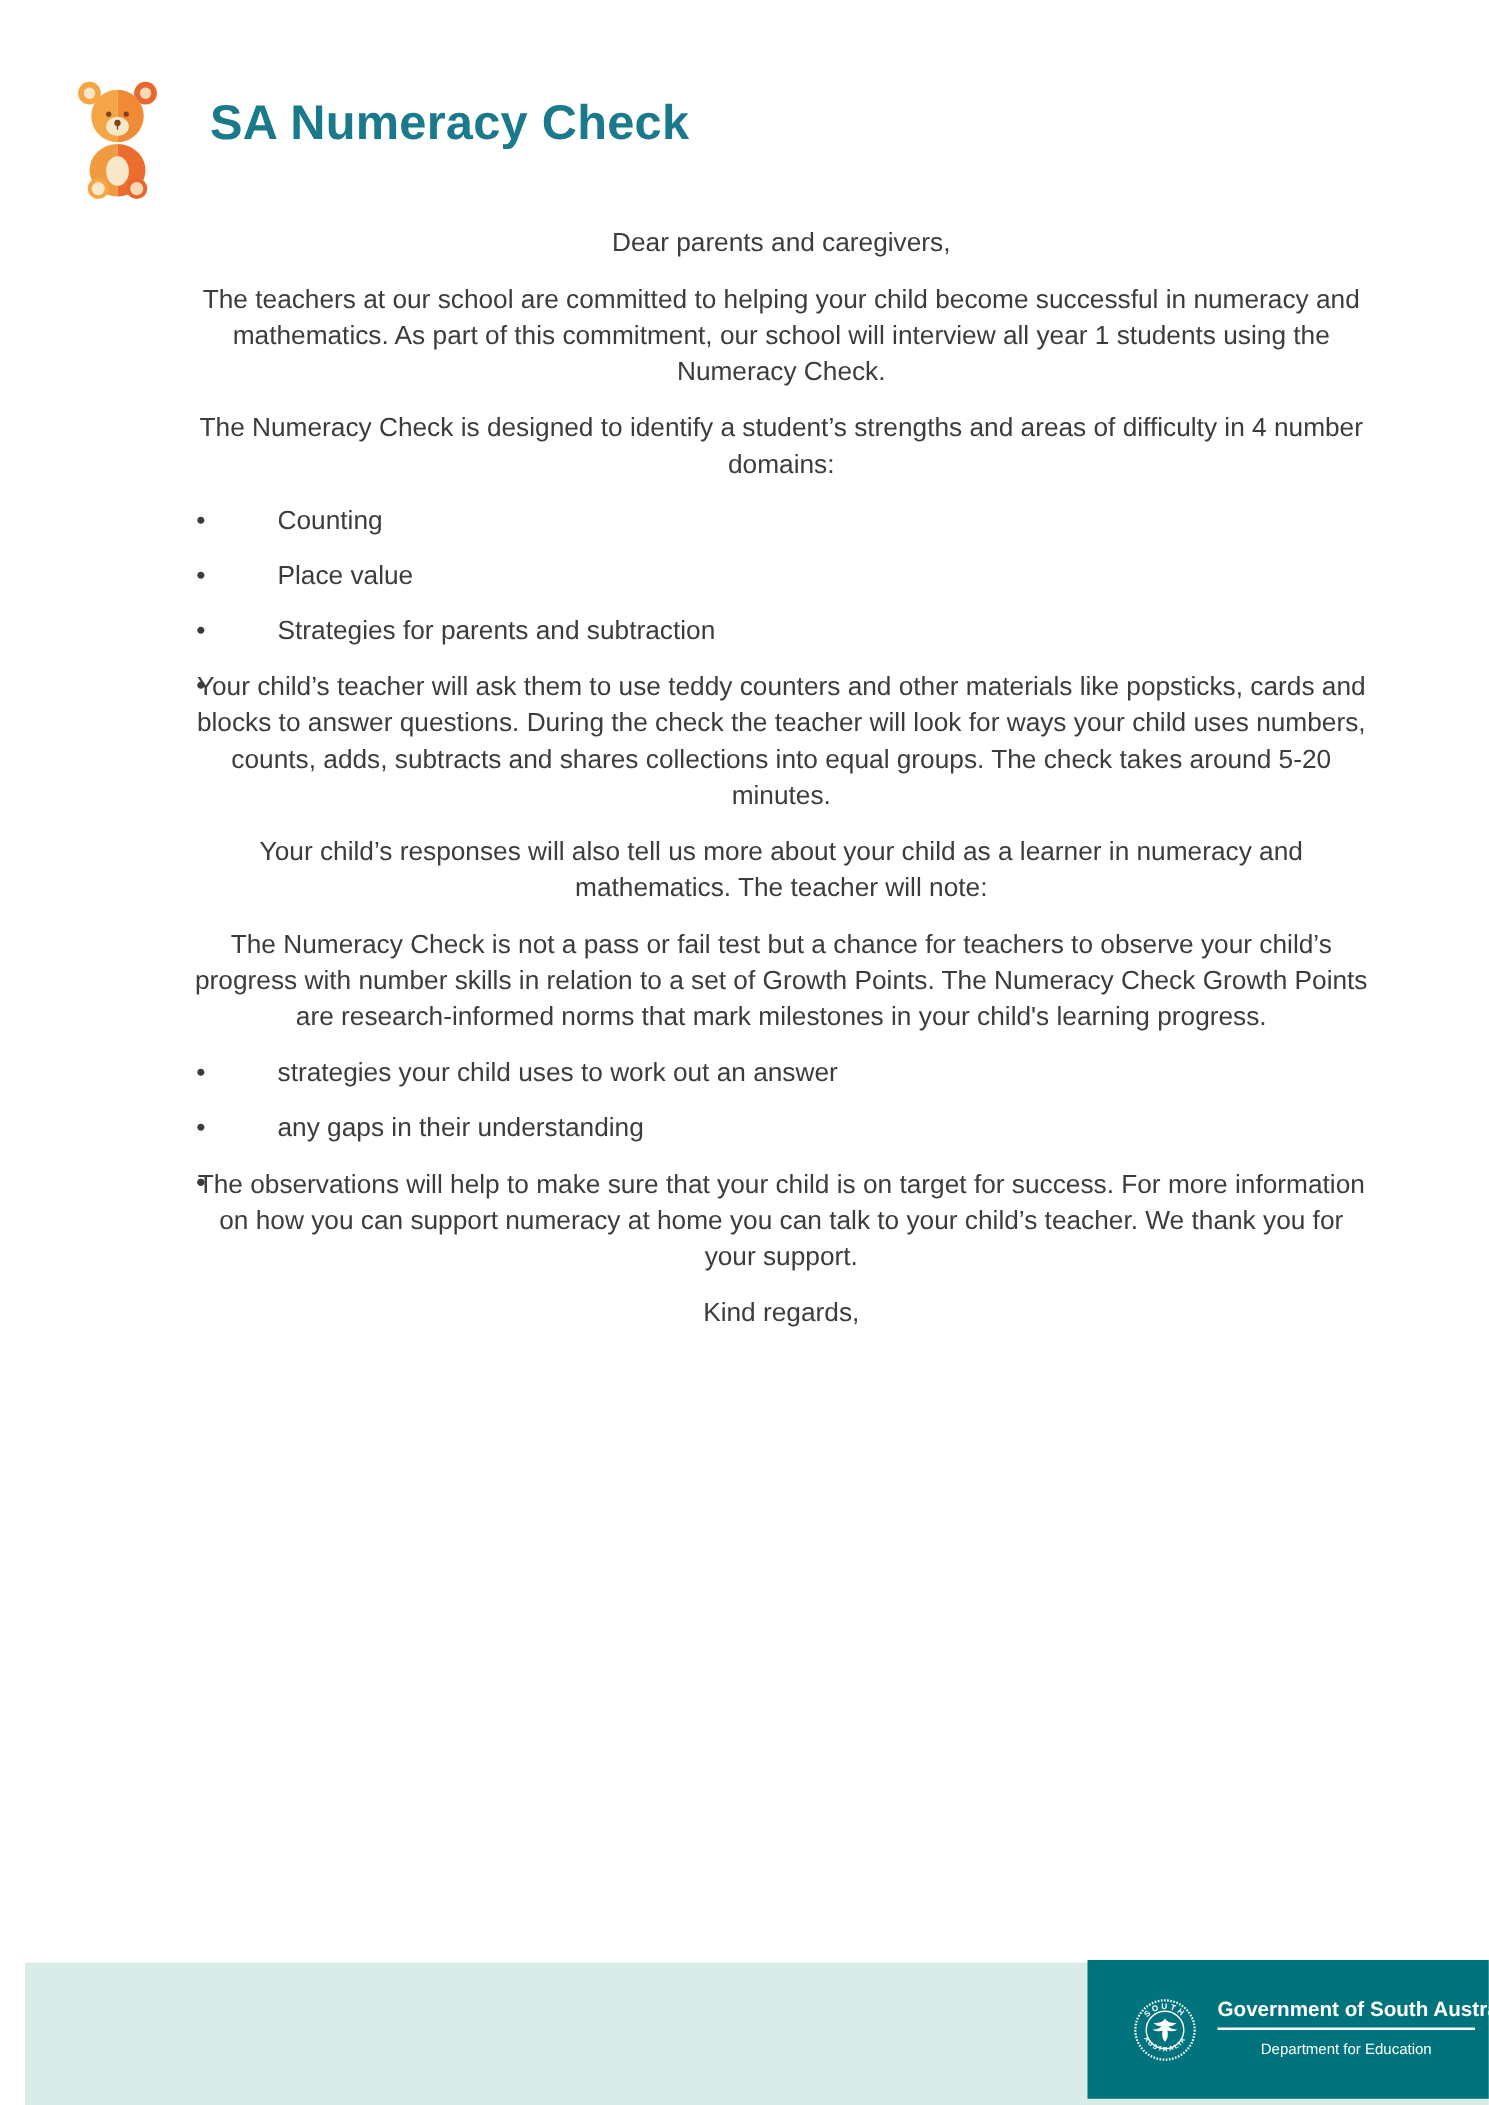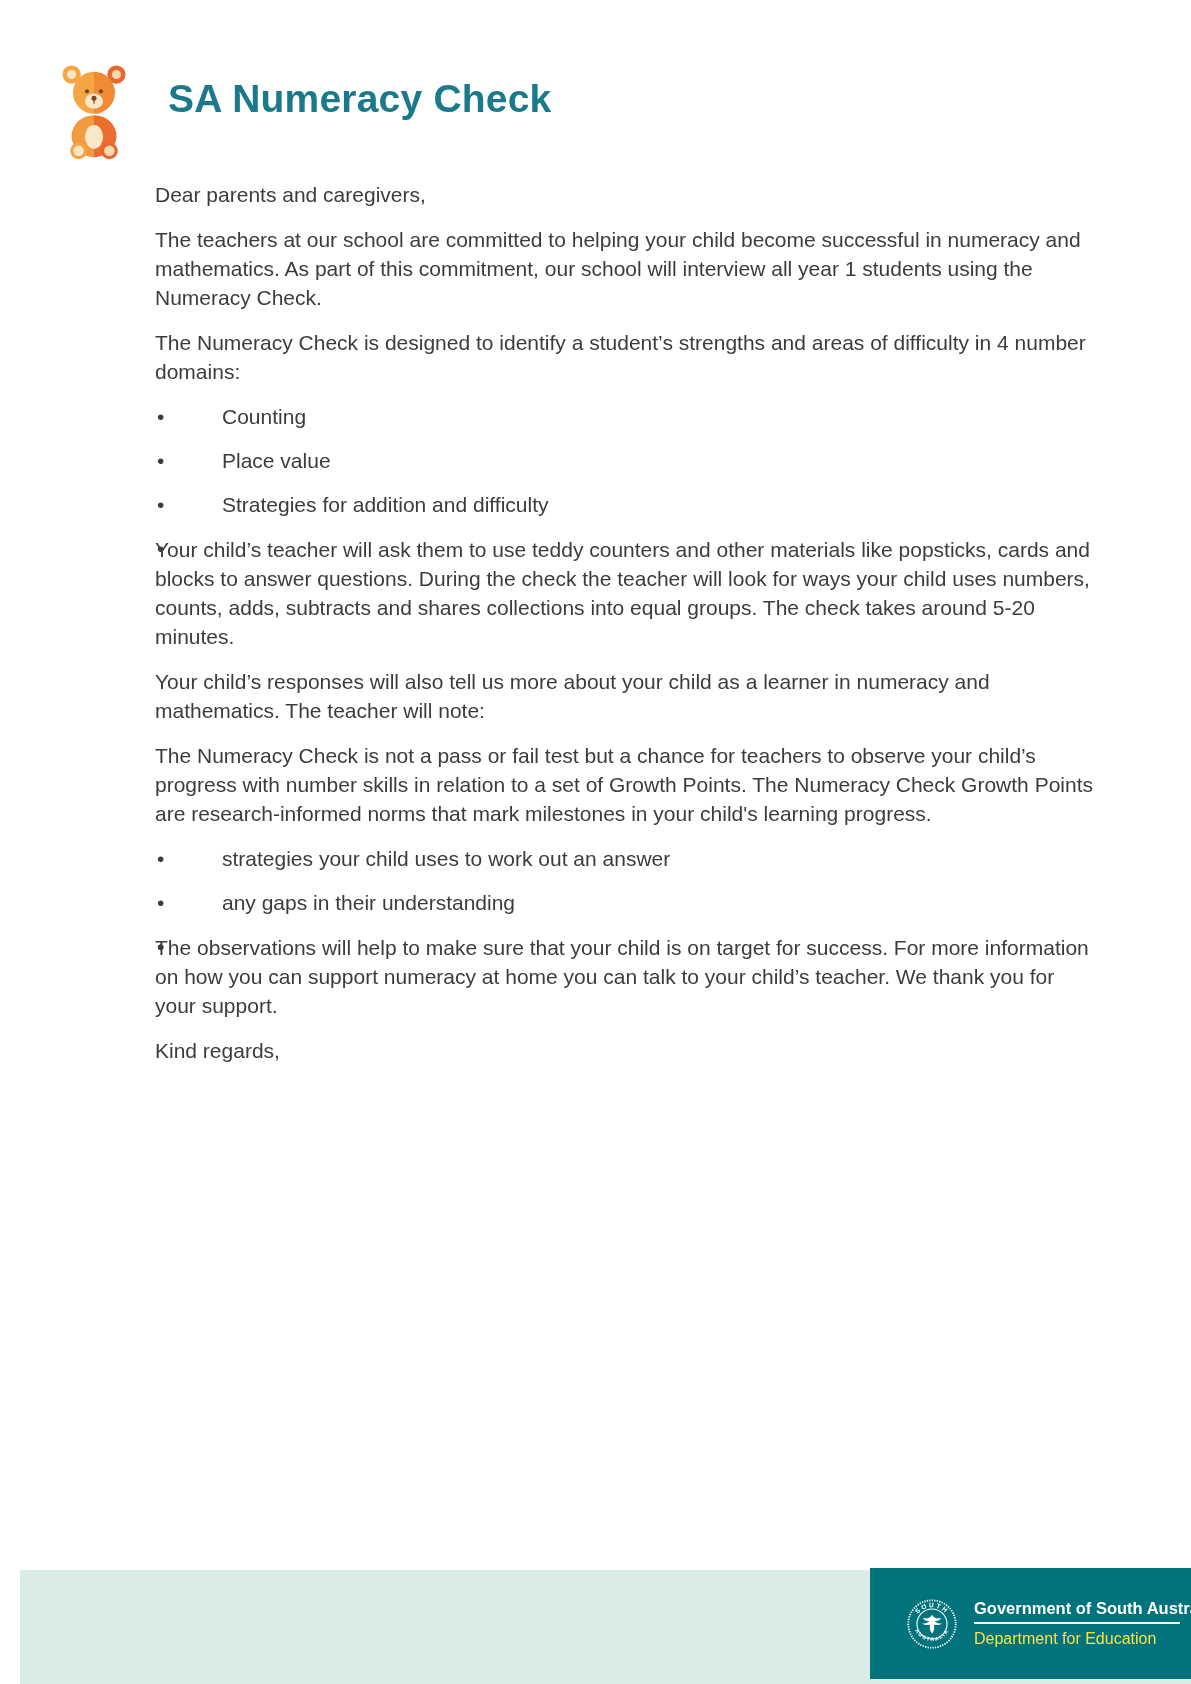--- a/index.html
+++ b/index.html
@@ -16,41 +16,41 @@
   .page-title{
     position:absolute;left:148px;top:76px;margin:0;
     font-size:39px;line-height:46px;font-weight:700;color:#1A798B;
     letter-spacing:0.2px;
   }
   
   .letter{
     position:absolute;left:135px;top:180px;width:940px;
     font-size:21px;line-height:29px;color:#3C3C3C;
   }
-  .letter p{margin:0 0 16px 0;}
+  .letter p{margin:0 0 16px 0;text-align:center;}
   .letter ul{list-style:none;margin:0 0 16px 0;padding:0;}
   .letter li{position:relative;padding-left:67px;margin:15px 0;}
   .letter li .bullet{position:absolute;left:2px;top:0;}
   .closing{margin-top:18px;}
   
   .footer-strip{
     position:absolute;left:0;right:0;bottom:0;height:114px;
     background:#D9ECE8;
   }
   .footer-box{
     position:absolute;left:850px;width:335px;top:1568px;height:111px;
     background:#00737C;
     display:flex;align-items:center;
     box-sizing:border-box;padding-left:36px;
   }
   .seal-icon{width:52px;height:52px;flex:0 0 auto;}
   .gov-text{margin-left:16px;width:206px;}
   .gov-name{font-size:16.5px;line-height:20px;font-weight:700;color:#ffffff;white-space:nowrap;}
   .gov-rule{height:2px;background:#ffffff;margin:4px 0 5px 0;width:100%;}
-  .dept-name{font-size:16px;line-height:20px;font-weight:400;color:#fde047;white-space:nowrap;}
+  .dept-name{font-size:12px;line-height:20px;font-weight:400;color:#ffffff;white-space:nowrap;text-align:center;}
 </style>
 </head>
 <body>
 
 <div class="page">
 
   <svg class="bear-icon" viewBox="0 0 100 145" xmlns="http://www.w3.org/2000/svg" aria-hidden="true">
     <defs>
       <clipPath id="headClip">
           <circle cx="50" cy="45" r="30"></circle>
@@ -109,21 +109,21 @@
       <li>
         <span class="bullet">•</span>
         <span>Counting</span>
       </li>
       <li>
         <span class="bullet">•</span>
         <span>Place value</span>
       </li>
       <li>
         <span class="bullet">•</span>
-        <span>Strategies for addition and difficulty</span>
+        <span>Strategies for parents and subtraction</span>
       </li>
       <li>
         <span class="bullet">•</span>
       </li>
     </ul>
 
     <p>Your child’s teacher will ask them to use teddy counters and other materials like popsticks, cards and blocks to answer questions. During the check the teacher will look for ways your child uses numbers, counts, adds, subtracts and shares collections into equal groups. The check takes around 5-20 minutes.</p>
 
     <p>Your child’s responses will also tell us more about your child as a learner in numeracy and mathematics. The teacher will note:</p>
 

